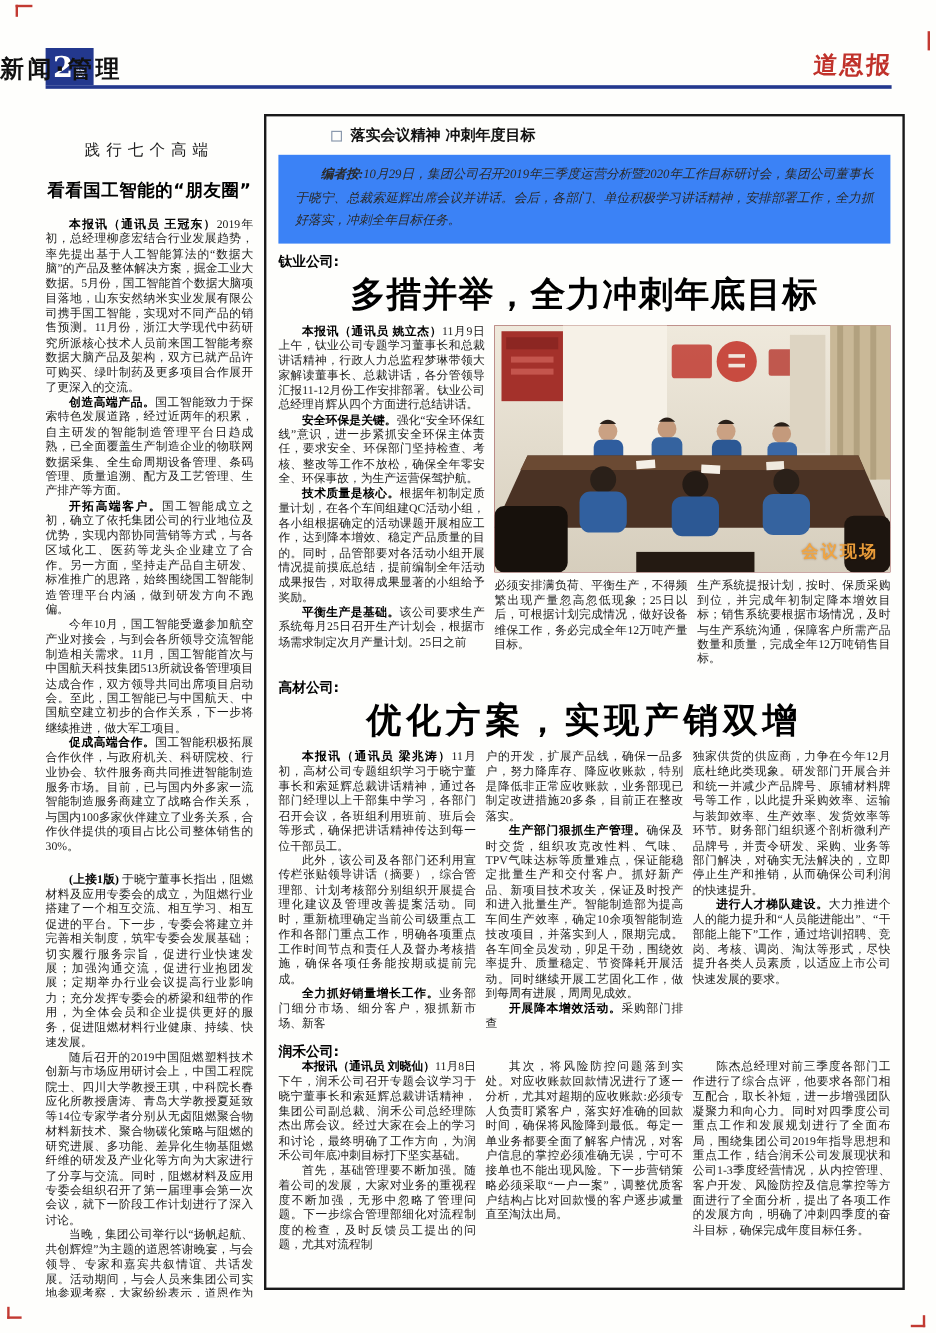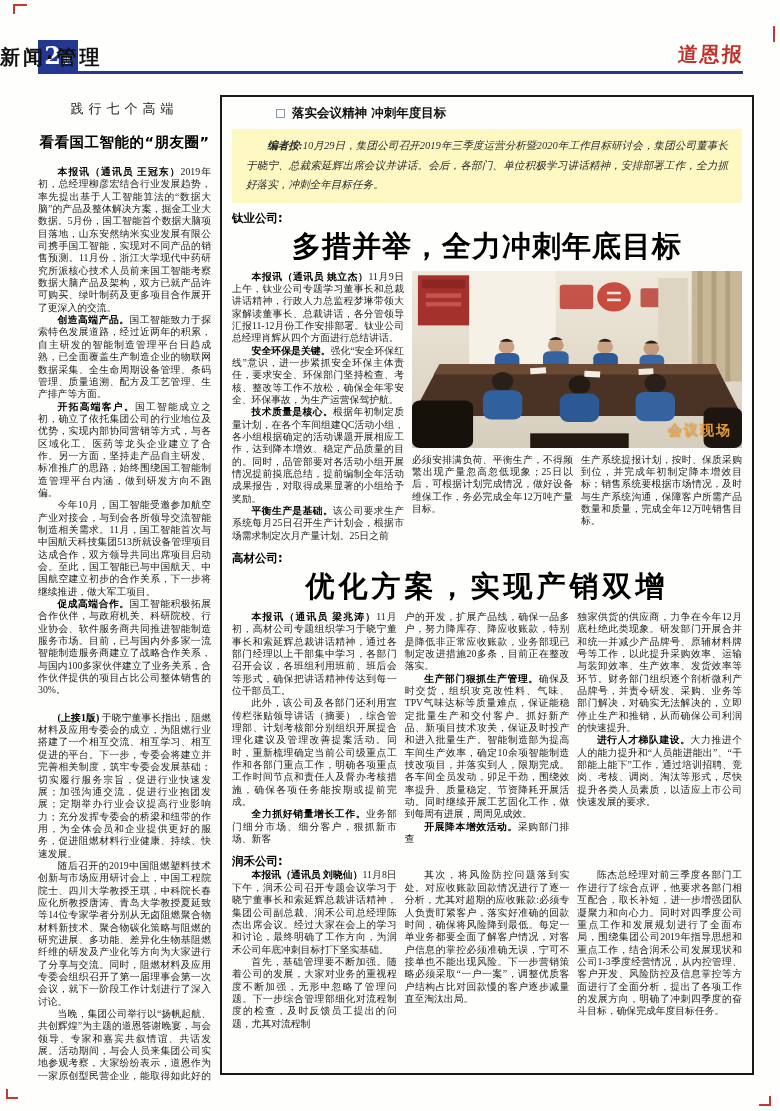--- a/index.html
+++ b/index.html
@@ -35,50 +35,50 @@
     font-family:"DejaVu Serif",serif; transform:skewX(-4deg);
   }
 
   
   .para { font-size:9.8px; line-height:1.26; text-align:justify; text-indent:2em; color:#1b1b1b; }
   .para.flush { text-indent:0; }
   .para .lead { font-weight:bold; color:#000; }
 
   
   .left-col { position:absolute; left:38px; top:96px; width:173px; height:985px; overflow:hidden; }
-  .kicker { text-align:center; font-size:13px; letter-spacing:5px; color:#222; margin-top:4px; }
+  .kicker { text-align:center; font-size:13px; letter-spacing:5px; color:#222; margin-top:20px; }
   .left-headline {
     margin-top:15px; text-align:center; font-size:14.5px; letter-spacing:0.5px;
     font-family:"DejaVu Sans","Liberation Sans",sans-serif; font-weight:900; color:#000;
   }
   .left-col .body { margin-top:14px; }
   .left-col .body.cont { margin-top:15px; }
 
   
   .feature-box {
     position:absolute; left:220px; top:95px; width:534px; height:980px;
     border:2px solid #1a1a1a; padding:8px 10px; overflow:hidden; background:#fefefc;
   }
   .banner { font-family:"DejaVu Sans","Liberation Sans",sans-serif; font-size:12.5px; font-weight:bold; color:#111; display:flex; align-items:center;padding-left:44px; }
   .banner .sq { width:9px; height:9px; border:1.5px solid #8b99ad; margin-right:7px; display:inline-block; }
-  .editor-note { margin-top:7px; background:#fef9c3; padding:7px 14px 8px 14px; }
+  .editor-note { margin-top:7px; background:#3b82f6; padding:7px 14px 8px 14px; }
   .editor-note p { font-size:10.6px; line-height:1.85; font-style:italic; color:#2a2a2a; text-indent:2em; text-align:justify; }
   .editor-note .nlead { font-weight:bold; }
   .company { margin-top:8px; font-family:"DejaVu Sans","Liberation Sans",sans-serif; font-size:11.5px; font-weight:bold; color:#000; }
   .big-headline {
     text-align:center; font-family:Liberation Sans, sans-serif;
     font-size:29px; font-weight:900; letter-spacing:1px; color:#000; margin:3px 0 7px 0; line-height:1.2;
   }
   .cols { display:flex; gap:8px; }
   .col { flex:1; min-width:0; }
   .col .para + .para { margin-top:0; }
   .art1 { display:flex; gap:8px; }
   .art1-c1 { width:172px; flex:0 0 172px; }
   .art1-right { flex:1; min-width:0; }
-  .photo { position:relative; width:100%; height:177px; overflow:hidden; background:#7f1d1d; }
+  .photo { position:relative; width:100%; height:206px; overflow:hidden; background:#7f1d1d; }
   .photo svg { display:block; width:100%; height:100%; }
   .photo-caption {
     position:absolute; right:10px; bottom:8px; color:#f2a33c; font-weight:bold;
     font-size:14px; letter-spacing:2px; font-family:"DejaVu Sans",sans-serif; opacity:.95;
     text-shadow:0 0 2px rgba(60,30,0,.4);
   }
   .art1-sub { display:flex; gap:8px; margin-top:6px; }
   .art1-sub .col { flex:1; }
   .art-block { margin-bottom:9px; }
 </style>

